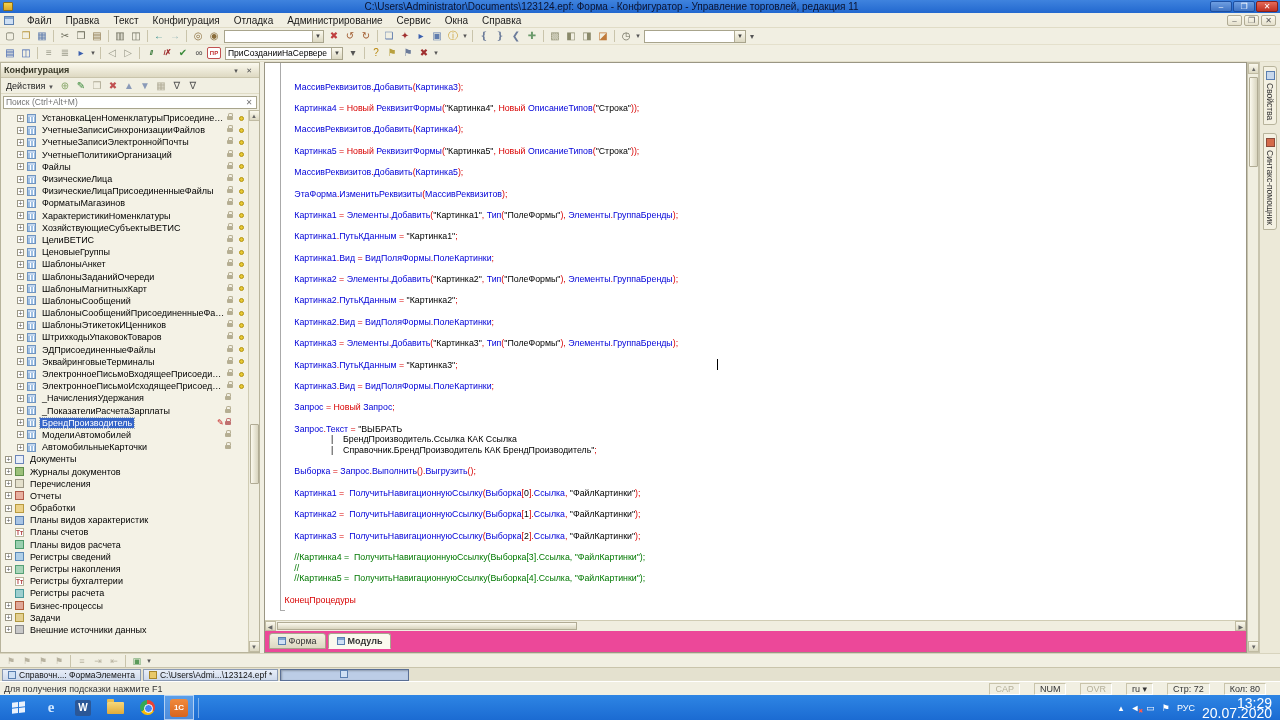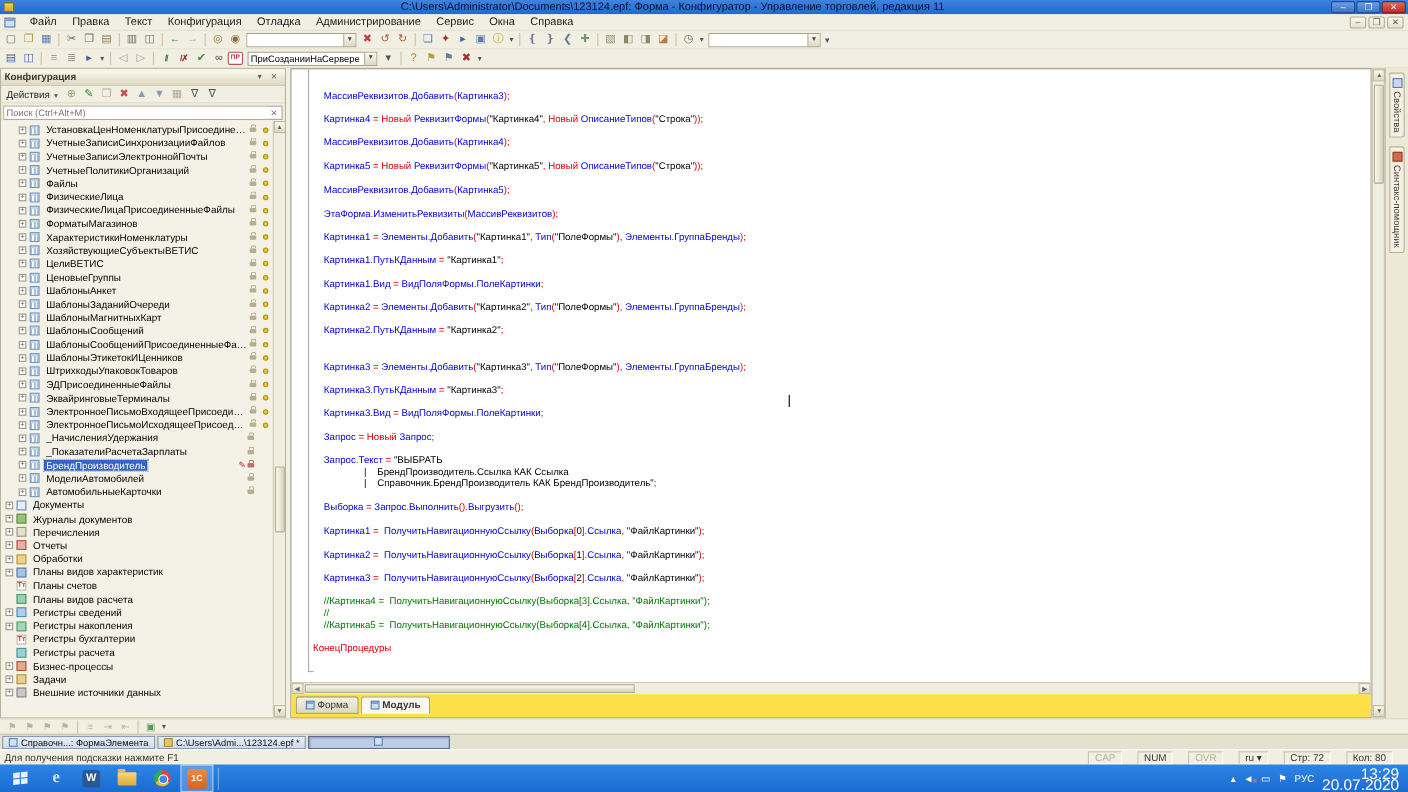--- a/index.html
+++ b/index.html
@@ -92,21 +92,21 @@
   .editor { width:993px; height:591px; border:1px solid #9a9684; background:#fff; display:flex; flex-direction:column; position:relative; }
   .code { flex:1; position:relative; overflow:hidden; padding:8px 0 0 20px; }
   .cl { height:10.7px; line-height:10.7px; white-space:pre; font-family:Liberation Sans, sans-serif; font-size:8.8px; }
   .cl .i{color:#0000d8} .cl .k{color:#d80000} .cl .o{color:#d80000} .cl .p{color:#000} .cl .c{color:#007800}
   .group-line { position:absolute; left:15px; top:0; height:548px; border-left:1px solid #aaa; }
   .group-line::after { content:""; position:absolute; left:0; bottom:0; width:4px; border-bottom:1px solid #aaa; }
   .caret { position:absolute; left:452px; top:296px; width:1px; height:11px; background:#000; }
   .hscroll { height:11px; background:#f0eee0; border-top:1px solid #d0ccb4; position:relative; }
   .hthumb { position:absolute; top:1px; left:12px; width:300px; height:8px; background:linear-gradient(#fbf9ee,#d8d4be); border:1px solid #b0ab94; }
   .harr { position:absolute; top:0; width:11px; height:10px; font-size:6px; line-height:10px; text-align:center; color:#666; background:linear-gradient(#fbf9ee,#dcd8c2); border:1px solid #c0bba2; }
-  .etabs { height:21px; background:#fde047; display:flex; align-items:flex-start; padding:2px 0 0 4px; gap:2px; }
+  .etabs { height:21px; background:#ec4899; display:flex; align-items:flex-start; padding:2px 0 0 4px; gap:2px; }
   .etab { height:16px; display:flex; align-items:center; gap:3px; padding:0 8px; font-size:9px;
     background:linear-gradient(#f4f1e2,#ddd8c2); border:1px solid #a8a48c; border-radius:3px 3px 0 0; color:#333; }
   .etab.active { background:#fbf9ee; border-bottom-color:#fbf9ee; font-weight:bold; }
   .etico { width:8px; height:8px; border:1px solid #5a7fb0; background:#cfe0f4; box-shadow:inset 0 2px 0 #7fa4d4; }
 
   
   .edscroll { width:12px; height:591px; position:relative; background:#f0eee0; border:1px solid #c8c4ae; }
   .rightdock { width:21px; height:591px; background:#ece9d8; border-left:1px solid #c8c4ae; display:flex; flex-direction:column; align-items:center; padding-top:4px; gap:8px; }
   .dtab { writing-mode:vertical-rl; font-size:8.5px; color:#333; background:#f4f1e2; border:1px solid #b8b49c; border-radius:0 3px 3px 0;
     padding:4px 1px; display:flex; align-items:center; gap:3px; }
@@ -634,20 +634,21 @@
             <div class="cl"><span class="p">    </span><span class="i">Картинка1</span><span class="o"> = </span><span class="i">Элементы</span><span class="o">.</span><span class="i">Добавить</span><span class="o">(</span><span class="p">"Картинка1"</span><span class="o">, </span><span class="i">Тип</span><span class="o">(</span><span class="p">"ПолеФормы"</span><span class="o">), </span><span class="i">Элементы</span><span class="o">.</span><span class="i">ГруппаБренды</span><span class="o">);</span></div>
             <div class="cl"> </div>
             <div class="cl"><span class="p">    </span><span class="i">Картинка1</span><span class="o">.</span><span class="i">ПутьКДанным</span><span class="o"> = </span><span class="p">"Картинка1"</span><span class="o">;</span></div>
             <div class="cl"> </div>
             <div class="cl"><span class="p">    </span><span class="i">Картинка1</span><span class="o">.</span><span class="i">Вид</span><span class="o"> = </span><span class="i">ВидПоляФормы</span><span class="o">.</span><span class="i">ПолеКартинки</span><span class="o">;</span></div>
             <div class="cl"> </div>
             <div class="cl"><span class="p">    </span><span class="i">Картинка2</span><span class="o"> = </span><span class="i">Элементы</span><span class="o">.</span><span class="i">Добавить</span><span class="o">(</span><span class="p">"Картинка2"</span><span class="o">, </span><span class="i">Тип</span><span class="o">(</span><span class="p">"ПолеФормы"</span><span class="o">), </span><span class="i">Элементы</span><span class="o">.</span><span class="i">ГруппаБренды</span><span class="o">);</span></div>
             <div class="cl"> </div>
             <div class="cl"><span class="p">    </span><span class="i">Картинка2</span><span class="o">.</span><span class="i">ПутьКДанным</span><span class="o"> = </span><span class="p">"Картинка2"</span><span class="o">;</span></div>
             <div class="cl"> </div>
+            <div class="cl"><span class="p">    </span><span class="i">Картинка2</span><span class="o">.</span><span class="i">Вид</span><span class="o"> = </span><span class="i">ВидПоляФормы</span><span class="o">.</span><span class="i">ПолеКартинки</span><span class="o">;</span></div>
             <div class="cl"> </div>
             <div class="cl"><span class="p">    </span><span class="i">Картинка3</span><span class="o"> = </span><span class="i">Элементы</span><span class="o">.</span><span class="i">Добавить</span><span class="o">(</span><span class="p">"Картинка3"</span><span class="o">, </span><span class="i">Тип</span><span class="o">(</span><span class="p">"ПолеФормы"</span><span class="o">), </span><span class="i">Элементы</span><span class="o">.</span><span class="i">ГруппаБренды</span><span class="o">);</span></div>
             <div class="cl"> </div>
             <div class="cl"><span class="p">    </span><span class="i">Картинка3</span><span class="o">.</span><span class="i">ПутьКДанным</span><span class="o"> = </span><span class="p">"Картинка3"</span><span class="o">;</span></div>
             <div class="cl"> </div>
             <div class="cl"><span class="p">    </span><span class="i">Картинка3</span><span class="o">.</span><span class="i">Вид</span><span class="o"> = </span><span class="i">ВидПоляФормы</span><span class="o">.</span><span class="i">ПолеКартинки</span><span class="o">;</span></div>
             <div class="cl"> </div>
             <div class="cl"><span class="p">    </span><span class="i">Запрос</span><span class="o"> = </span><span class="k">Новый</span><span class="p"> </span><span class="i">Запрос</span><span class="o">;</span></div>
             <div class="cl"> </div>
             <div class="cl"><span class="p">    </span><span class="i">Запрос</span><span class="o">.</span><span class="i">Текст</span><span class="o"> = </span><span class="p">"ВЫБРАТЬ</span></div>

